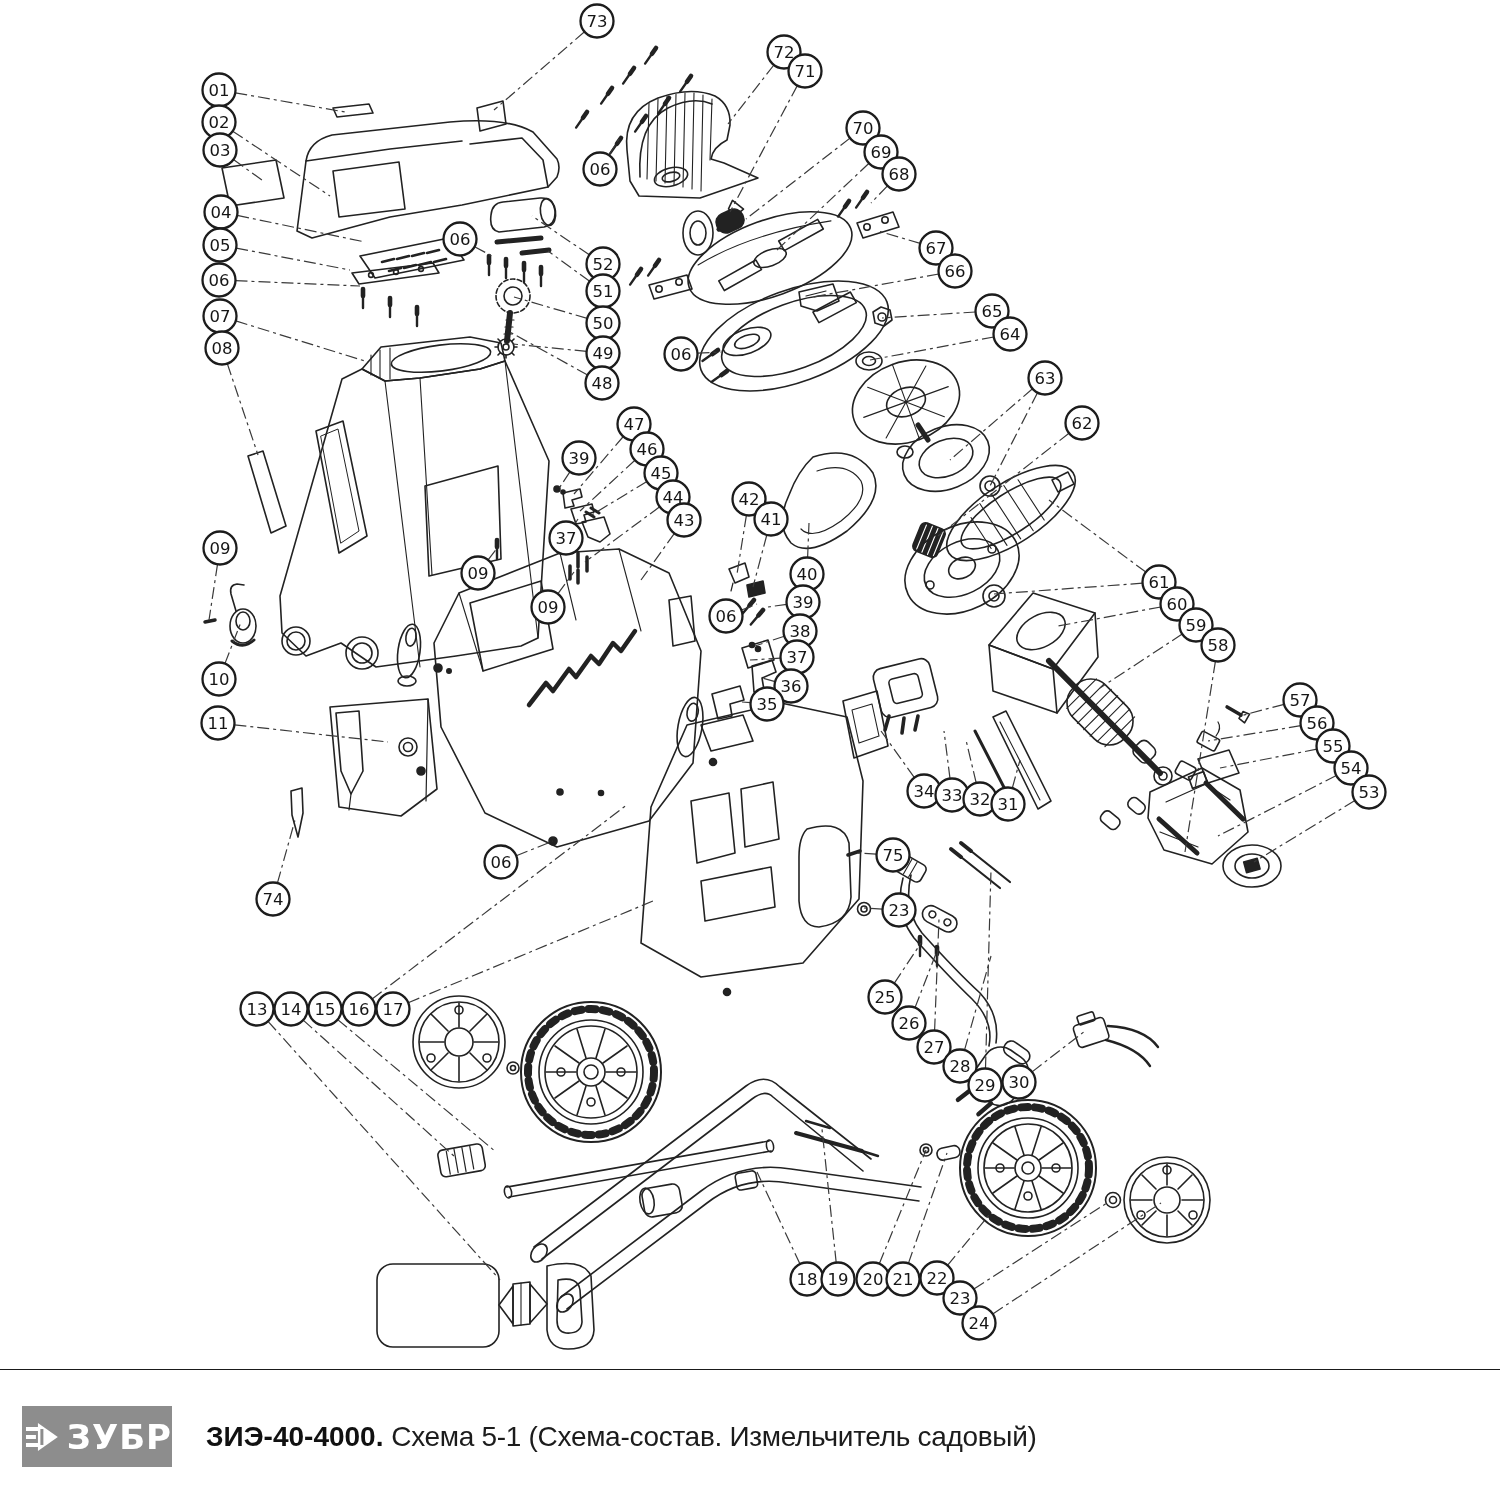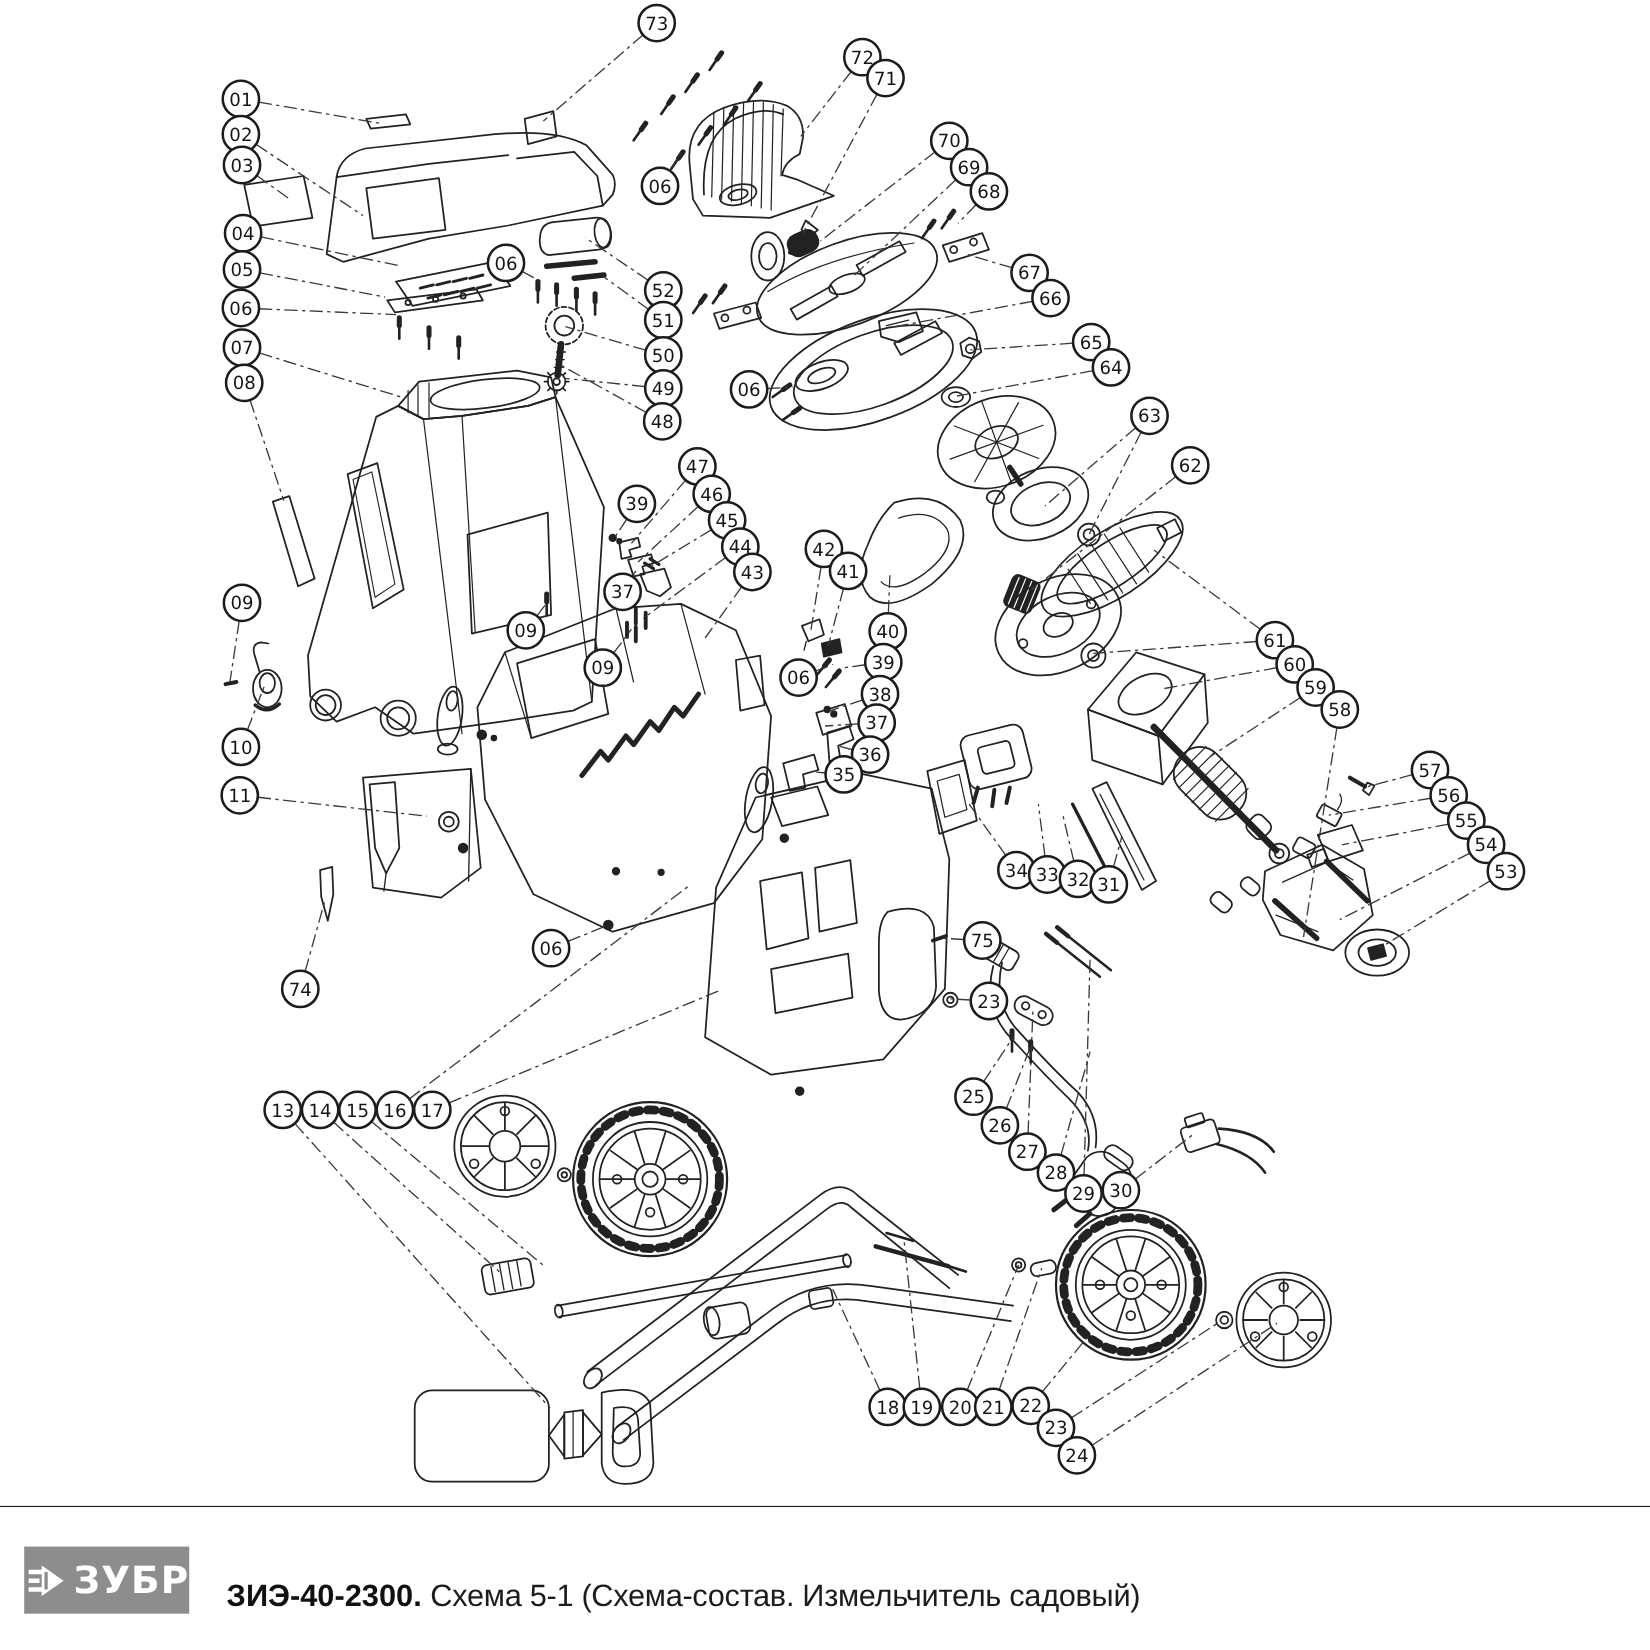--- a/index.html
+++ b/index.html
@@ -1,21 +1,21 @@
 <!DOCTYPE html>
 <html><head>
 <meta charset="utf-8">
 <style>
   html,body{margin:0;padding:0;background:#fff;}
   #page{position:relative;width:1500px;height:1500px;background:#fff;overflow:hidden;
         font-family:"Liberation Sans",sans-serif;}
   #diagram-svg{position:absolute;left:0;top:0;}
   .art{stroke:#222;fill:none;stroke-width:1.6;stroke-linejoin:round;stroke-linecap:round;}
   #footer{position:absolute;left:0;top:1369px;width:1500px;height:131px;border-top:1.5px solid #1a1a1a;}
-  #footer-row{display:flex;align-items:flex-end;margin-top:36px;margin-left:22px;}
+  #footer-row{display:flex;align-items:center;margin-top:36px;margin-left:22px;}
   #logo-box{width:150px;height:61px;background:#8d8d8d;display:flex;align-items:center;justify-content:center;gap:5px;flex:0 0 auto;}
   #logo-text{color:#fff;font-weight:800;font-size:34px;letter-spacing:1px;font-family:"DejaVu Sans",sans-serif;}
   #caption{margin-left:34px;font-size:28px;color:#111;white-space:nowrap;}
   #caption .model{font-weight:700;}
   #caption .subtitle{font-weight:400;letter-spacing:-0.3px;color:#1c1c1c;}
 </style>
 </head>
 <body>
 
 <div id="page">
@@ -878,19 +878,19 @@
   <div id="footer-row">
     <div id="logo-box">
       <svg width="40" height="40" viewBox="0 0 40 40">
         <path d="M4,10 h14 v4 h-14 Z M4,18 h10 v4 h-10 Z M4,26 h14 v4 h-14 Z" fill="#fff"></path>
         <path d="M16,6 L36,20 L16,34 Z" fill="#fff"></path>
         <path d="M20,12 L20,28" stroke="#8d8d8d" stroke-width="3"></path>
       </svg>
       <span id="logo-text">ЗУБР</span>
     </div>
     <div id="caption">
-      <span class="model">ЗИЭ-40-2300.</span>
+      <span class="model">ЗИЭ-40-4000.</span>
       <span class="subtitle">Схема 5-1 (Схема-состав. Измельчитель садовый)</span>
     </div>
   </div>
 </div>
 
 </div>
 
 </body></html>

